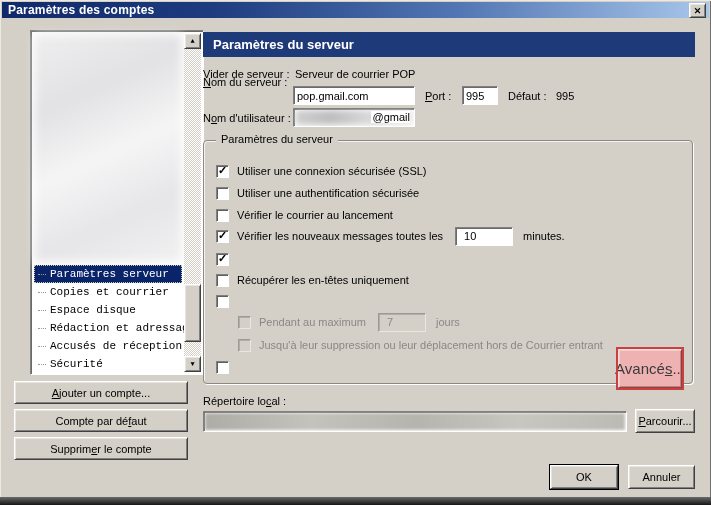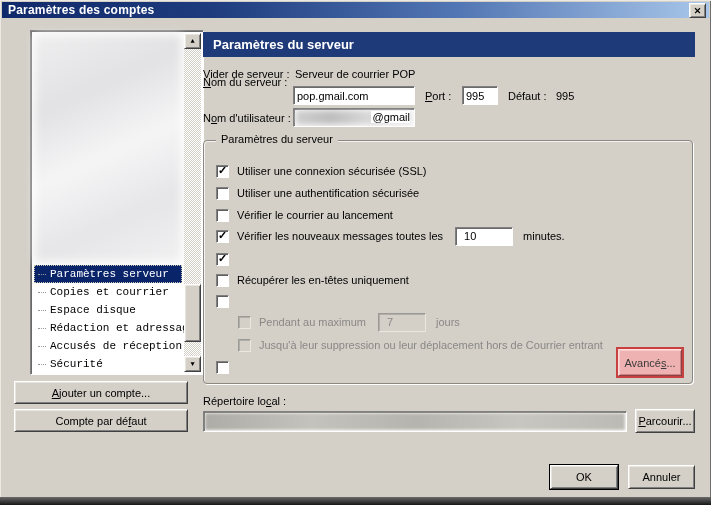--- a/index.html
+++ b/index.html
@@ -89,25 +89,25 @@
     border:1px solid; border-color:#808080 #fff #fff #808080; box-shadow:inset 1px 1px 0 #5f5f5f;
     display:flex; align-items:center; justify-content:center;
   }
   .cb .mark { visibility:hidden; font-size:11px; font-weight:bold; line-height:1; margin-top:-2px; }
   .cb.checked .mark { visibility:visible; }
   .chk-row.disabled { color:#8a8886; }
   .chk-row.disabled .cb { border-color:#9c9a94 #e9e7e1 #e9e7e1 #9c9a94; box-shadow:inset 1px 1px 0 #b0aea8; background:#d4d0c8; }
   .mini-input { margin-left:12px; margin-right:10px; width:58px;padding-left:8px; }
   .mini-input.dis { background:#d4d0c8; color:#8a8886; border-color:#9c9a94 #e9e7e1 #e9e7e1 #9c9a94; box-shadow:inset 1px 1px 0 #b0aea8; width:48px; }
   .adv-btn {
-    position:absolute; right:10px; top:208px; width:64px; height:27px;
+    position:absolute; right:10px; top:208px; width:64px; height:39px;
     background:#efb2b2; border:1px solid; border-color:#ffdcdc #8c4242 #8c4242 #ffdcdc;
     box-shadow: inset 1px 1px 0 #f7cccc, inset -1px -1px 0 #c98080;
     outline:2px solid #c94040; outline-offset:0px;
-    display:flex; align-items:center; justify-content:center; color:#3a3a3a; font-size:11px;
+    display:flex; align-items:center; justify-content:center; color:#3a3a3a; font-size:15px;
   }
   
   .dir-field { position:absolute; left:203px; top:411px; width:424px; height:21px; }
   .dir-blur { position:absolute; inset:1px; filter:blur(1.5px);
     background:linear-gradient(90deg,#aeaca6,#c4c2bc 25%,#b6b4ae 50%,#c8c6c0 75%,#bcbab4); }
   .dlg-btn { display:flex; align-items:center; justify-content:center; font-size:11px; cursor:default; }
   .default-btn { outline:1px solid #000; }
   .bottom-strip { position:absolute; left:0; top:497px; width:711px; height:8px;
     background:linear-gradient(180deg,#6a6a6a,#161616); }
   u { text-decoration:underline; }
@@ -156,20 +156,23 @@
         </div>
     </div>
   </div>
 
   <div class="side-btn raised" style="top:381px">
       <span><u>A</u>jouter un compte...</span>
     </div>
   <div class="side-btn raised" style="top:409px">
       <span>Compte par dé<u>f</u>aut</span>
     </div>
+  <div class="side-btn raised" style="top:437px">
+      <span>Supprim<u>e</u>r le compte</span>
+    </div>
 
   <div class="main-header">
       <span>Paramètres du serveur</span>
     </div>
 
   <span class="abs" style="left:203px;top:68px">Vider de serveur :</span>
   <span class="abs" style="left:295px;top:68px">Serveur de courrier POP</span>
 
   <span class="abs" style="left:203px;top:76px"><u>N</u>om du serveur :</span>
   <input class="abs tf sunken" style="left: 293px; top: 86px; width: 122px;" value="pop.gmail.com">

